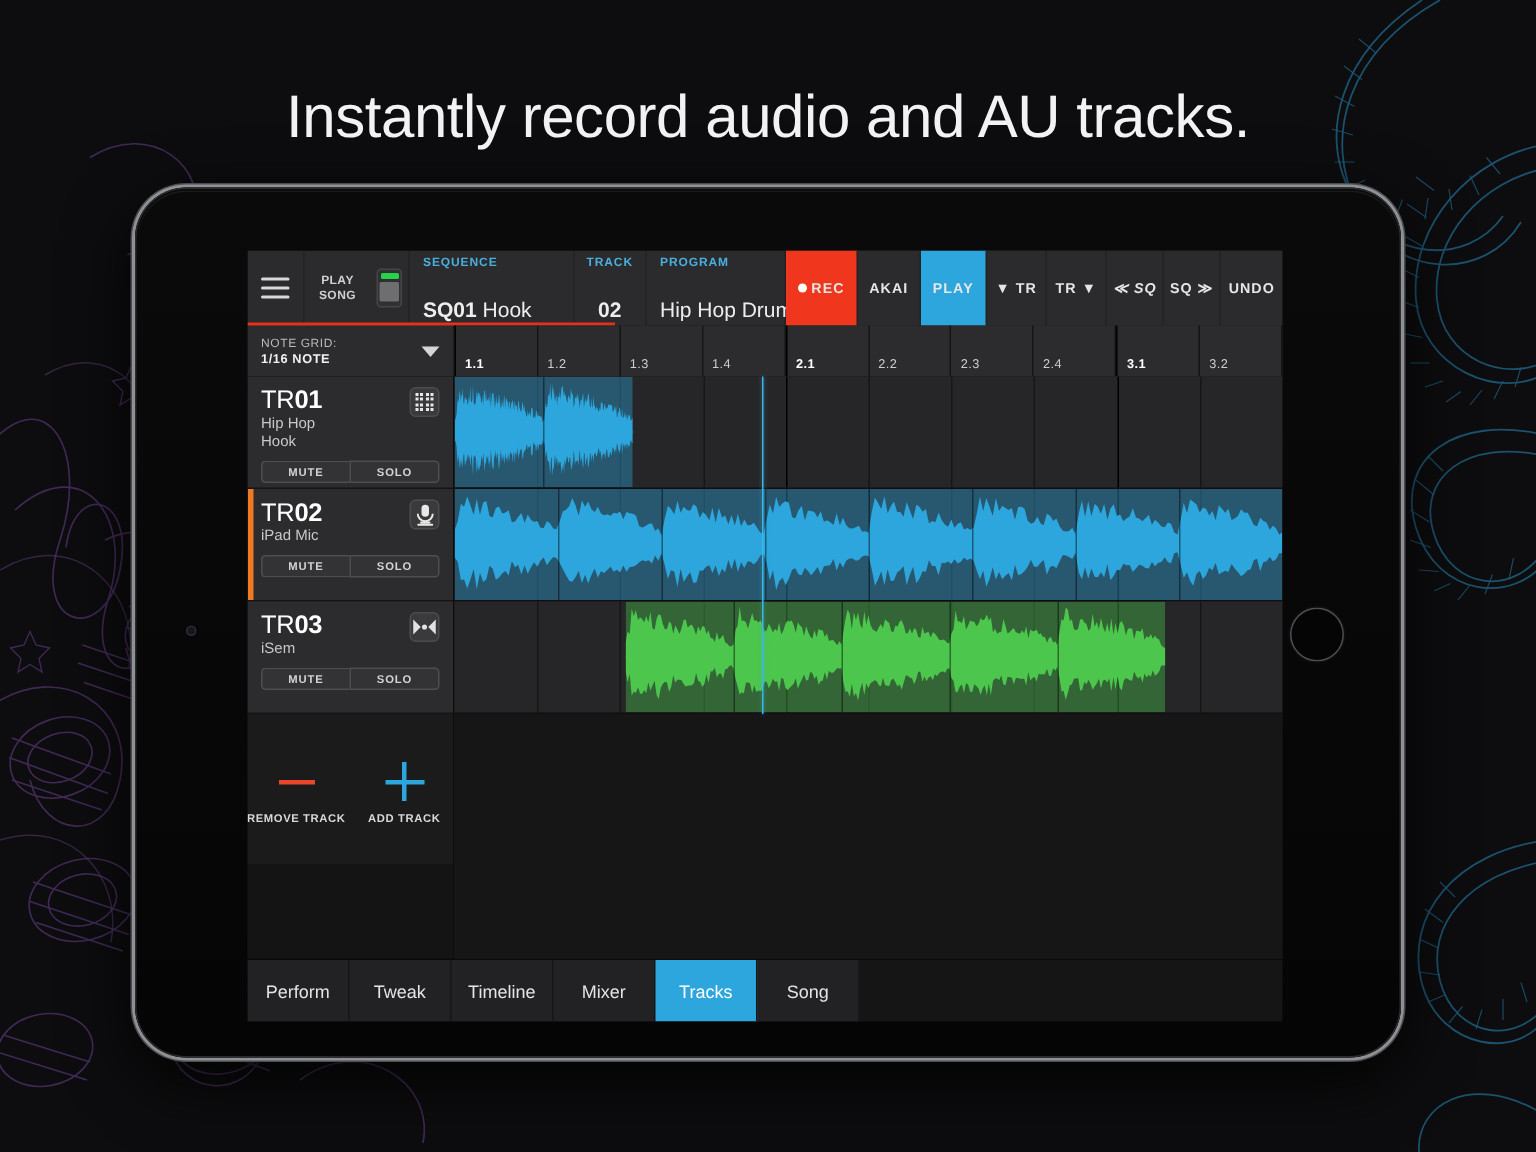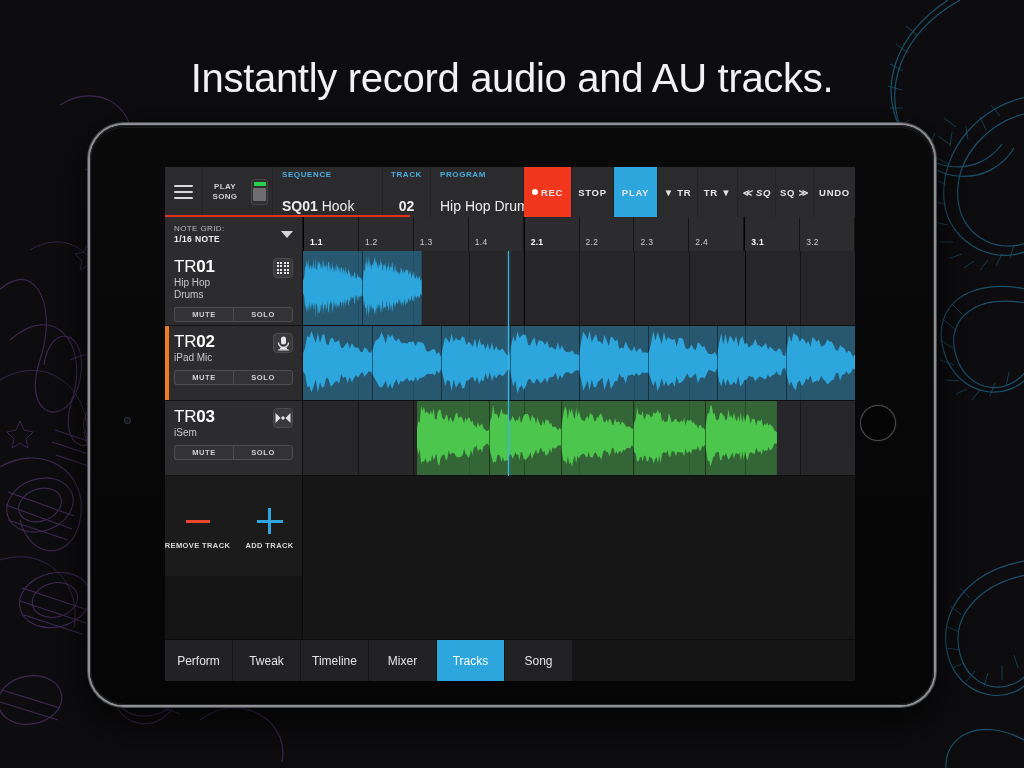--- a/index.html
+++ b/index.html
@@ -300,21 +300,21 @@
 
       <div id="f-program" class="tb-cell field">
         <div class="lbl">PROGRAM</div>
         <div class="val">Hip Hop Drums*</div>
       </div>
 
       <div id="btn-rec" class="tb-cell tb-btn">
         <span class="dot"></span>
         <span>REC</span>
       </div>
-      <div id="btn-stop" class="tb-cell tb-btn">STOP</div>
+      <div id="btn-stop" class="tb-cell tb-btn">AKAI</div>
       <div id="btn-play" class="tb-cell tb-btn">PLAY</div>
       <div id="btn-trd" class="tb-cell tb-btn">▼ TR</div>
       <div id="btn-tru" class="tb-cell tb-btn">TR ▼</div>
       <div id="btn-sql" class="tb-cell tb-btn">≪ SQ</div>
       <div id="btn-sqr" class="tb-cell tb-btn">SQ ≫</div>
       <div id="btn-undo" class="tb-cell tb-btn">UNDO</div>
     </div>
 
     <div id="ruler-row">
       <div id="notegrid">
@@ -337,21 +337,21 @@
           <div class="bar-cell">3.2</div>
         </div>
     </div>
 
     <div id="tracks-area">
       <div id="track-heads">
           <div class="thead">
             <div class="t-top">
               <div>
                 <div class="t-name"><span>TR</span><b>01</b></div>
-                <div class="t-sub">Hip Hop Drums</div>
+                <div class="t-sub">Hip Hop Hook</div>
               </div>
               <div class="t-icon">
                 <div class="pad-grid">
                   <i></i>
                   <i></i>
                   <i></i>
                   <i></i>
                   <i></i>
                   <i></i>
                   <i></i>

